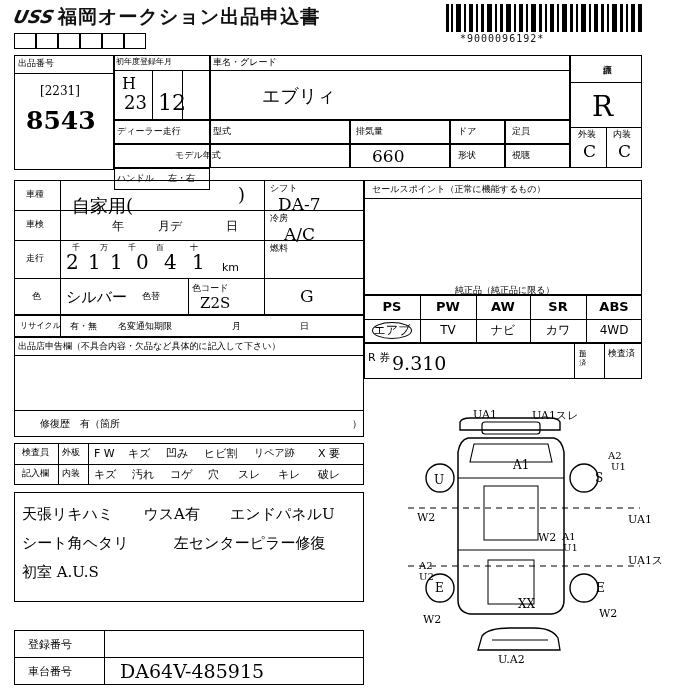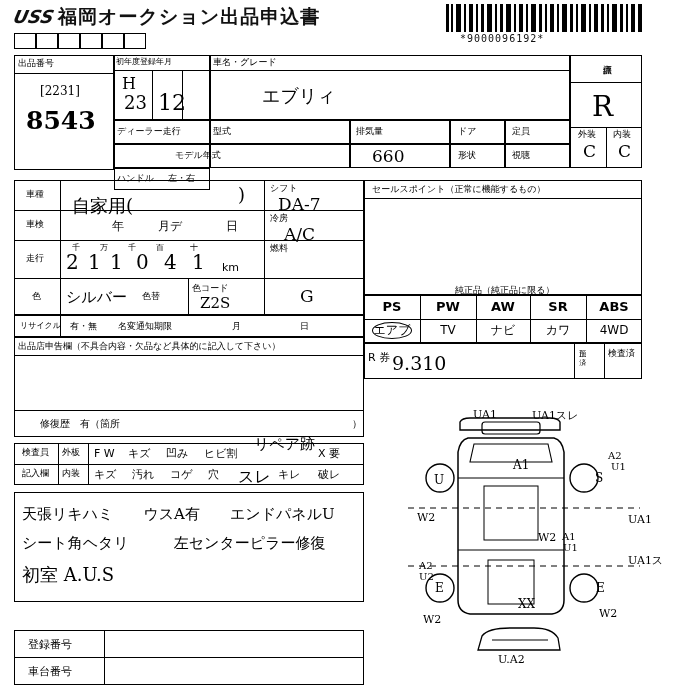--- a/index.html
+++ b/index.html
@@ -233,34 +233,34 @@
   <div class="vline" style="left:58px;top:443px;height:42px;"></div>
   <div class="vline" style="left:88px;top:443px;height:42px;"></div>
   <div class="lbl" style="left:22px;top:448px;">検査員</div>
   <div class="lbl" style="left:22px;top:469px;">記入欄</div>
   <div class="lbl" style="left:62px;top:448px;">外板</div>
   <div class="lbl" style="left:62px;top:469px;">内装</div>
   <div class="lbl" style="left:94px;top:448px;font-size:11px;">F W</div>
   <div class="lbl" style="left:128px;top:448px;font-size:11px;">キズ</div>
   <div class="lbl" style="left:166px;top:448px;font-size:11px;">凹み</div>
   <div class="lbl" style="left:204px;top:448px;font-size:11px;">ヒビ割</div>
-  <div class="lbl" style="left:254px;top:437px;font-size:15px;text-align:right;">リペア跡</div>
+  <div class="lbl" style="left:254px;top:448px;font-size:10px;text-align:right;">リペア跡</div>
   <div class="lbl" style="left:318px;top:448px;font-size:11px;">X 要</div>
   <div class="lbl" style="left:94px;top:469px;font-size:11px;">キズ</div>
   <div class="lbl" style="left:132px;top:469px;font-size:11px;">汚れ</div>
   <div class="lbl" style="left:170px;top:469px;font-size:11px;">コゲ</div>
   <div class="lbl" style="left:208px;top:469px;font-size:11px;">穴</div>
-  <div class="lbl" style="left:238px;top:469px;font-size:16px;">スレ</div>
+  <div class="lbl" style="left:238px;top:469px;font-size:11px;">スレ</div>
   <div class="lbl" style="left:278px;top:469px;font-size:11px;">キレ</div>
   <div class="lbl" style="left:318px;top:469px;font-size:11px;">破レ</div>
 
   <div class="bx" style="left:14px;top:492px;width:350px;height:110px;border:1px solid #000;"></div>
   <div class="hand" style="left:22px;top:534px;font-size:15px;">シート角ヘタリ　　　左センターピラー修復</div>
   <div class="hand" style="left:22px;top:505px;font-size:15px;">天張リキハミ　　ウスA有　　エンドパネルU</div>
-  <div class="hand" style="left:22px;top:563px;font-size:18px;">初室 A.U.S</div>
+  <div class="hand" style="left:22px;top:563px;font-size:15px;">初室 A.U.S</div>
 
   <svg style="position:absolute;left:400px;top:400px;width:250px;height:280px;" viewBox="0 0 250 280">
 
     <path d="M60 30 L60 22 Q62 18 70 18 L150 18 Q158 18 160 22 L160 30 Z" fill="none" stroke="#000" stroke-width="1.4"></path>
     <rect x="82" y="22" width="58" height="12" rx="3" fill="none" stroke="#000" stroke-width="1.2"></rect>
 
     <path d="M68 38 Q60 40 58 52 L58 200 Q58 212 70 214 L152 214 Q164 212 164 200 L164 52 Q162 40 154 38 Z" fill="none" stroke="#000" stroke-width="1.5"></path>
 
     <path d="M74 44 L148 44 L152 62 L70 62 Z" fill="none" stroke="#000" stroke-width="1.1"></path>
 
@@ -303,14 +303,15 @@
     <div class="hand" style="left:423px;top:613px;font-size:11px;">W2</div>
     <div class="hand" style="left:599px;top:607px;font-size:11px;">W2</div>
     <div class="hand" style="left:498px;top:653px;font-size:11px;">U.A2</div>
   </div>
 
   <div class="bx" style="left:14px;top:630px;width:350px;height:55px;"></div>
   <div class="hline" style="left:14px;top:657px;width:350px;"></div>
   <div class="vline" style="left:104px;top:630px;height:55px;"></div>
   <div class="lbl" style="left:28px;top:639px;font-size:11px;">登録番号</div>
   <div class="lbl" style="left:28px;top:666px;font-size:11px;">車台番号</div>
+  <div class="hand" style="left:120px;top:660px;font-size:19px;">DA64V-485915</div>
 
 </div>
 
 </body></html>

